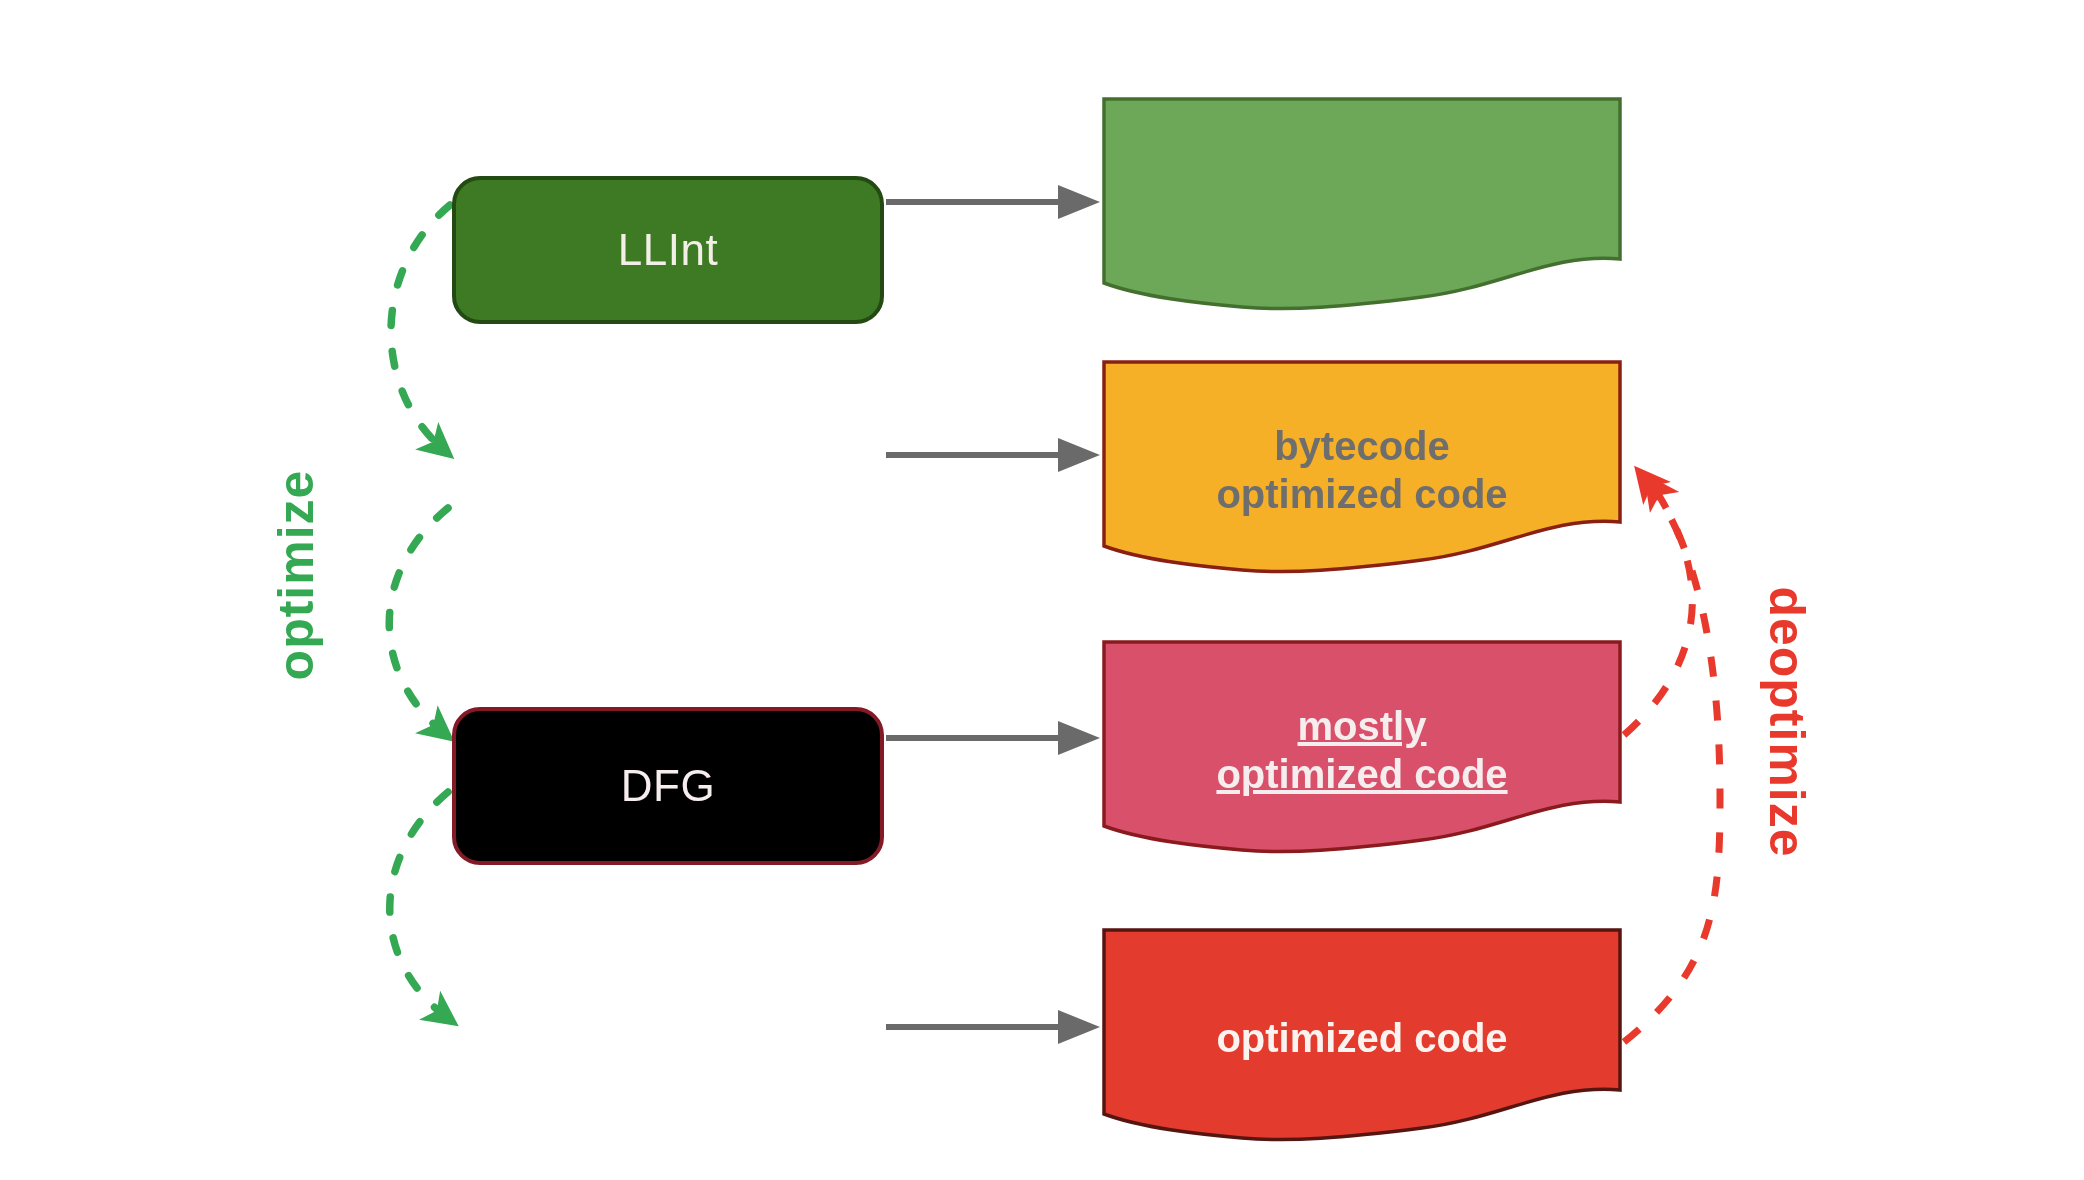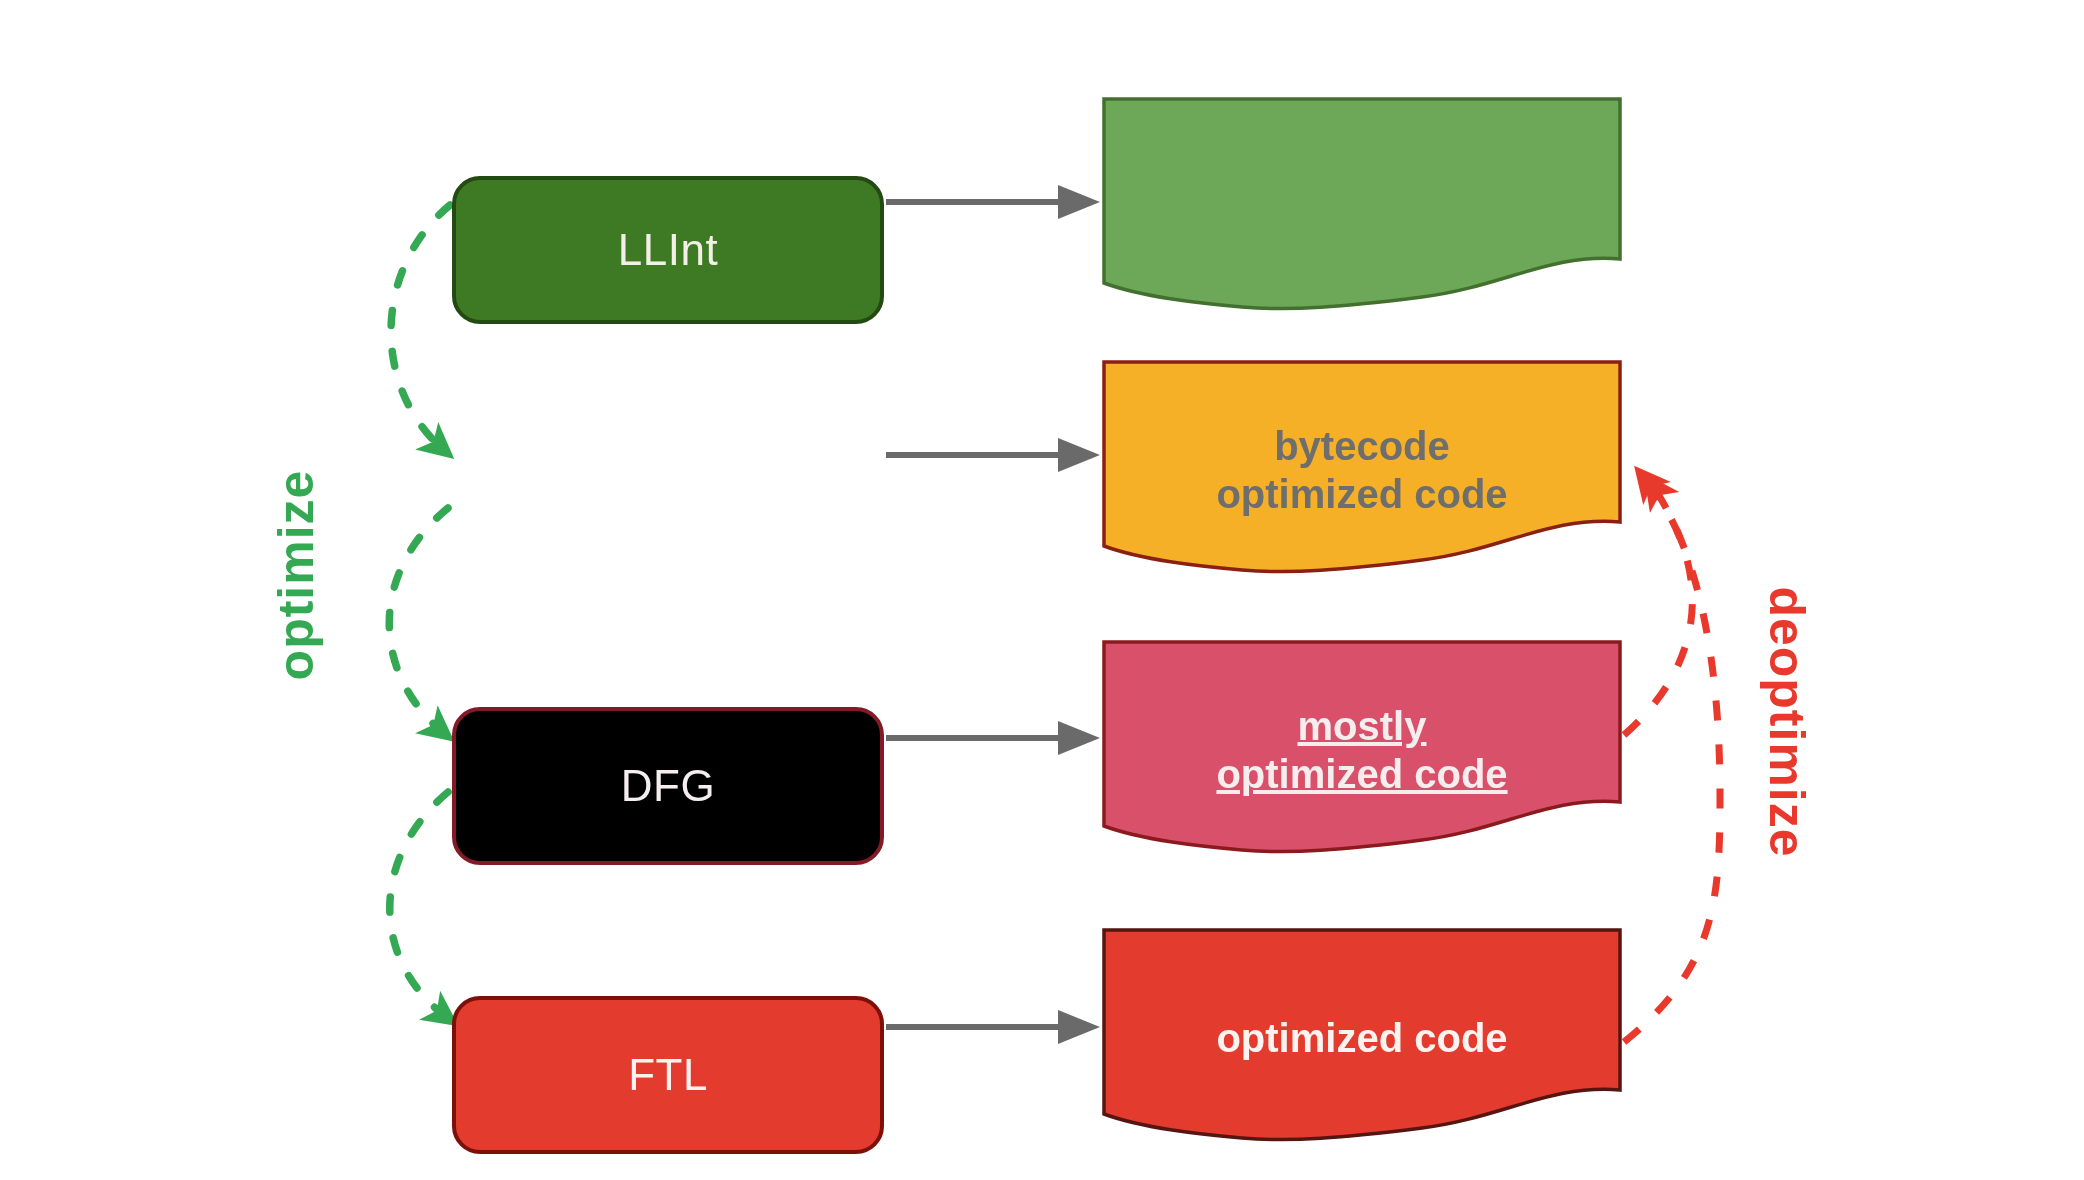--- a/index.html
+++ b/index.html
@@ -117,23 +117,20 @@
     <path d="M1624,735 C1710,660 1714,562 1641,474" fill="none" stroke-width="7" stroke-dasharray="20 24" stroke-linecap="butt" marker-end="url(#head-red)" stroke="#e8392c"></path>
     <path d="M1624,1042 C1716,968 1720,900 1720,795 C1720,680 1704,558 1650,482" fill="none" stroke-width="7" stroke-dasharray="20 24" stroke-linecap="butt" marker-end="url(#head-red)" stroke="#e8392c"></path>
   </svg>
 
   <div class="tier-box row1" style="background: rgb(62, 122, 35); border-color: rgb(35, 74, 18); color: rgb(242, 239, 230);">
     <span>LLInt</span>
   </div>
   <div class="tier-box row3" style="background: #000000; border-color: rgb(131, 26, 38); color: rgb(246, 237, 238);">
     <span>DFG</span>
   </div>
-  <div class="tier-box row4" style="background: rgb(227, 59, 46); border-color: rgb(126, 16, 10); color: rgb(251, 243, 239);">
-    <span>FTL</span>
-  </div>
 
   <div class="doc-label row2" style="color: rgb(110, 110, 110);">
     <span>bytecode</span>
     <span>optimized code</span>
   </div>
   <div class="doc-label row3" style="color: rgb(246, 237, 238);">
     <span>mostly</span>
     <span>optimized code</span>
   </div>
   <div class="doc-label row4" style="color: rgb(251, 243, 239);">

